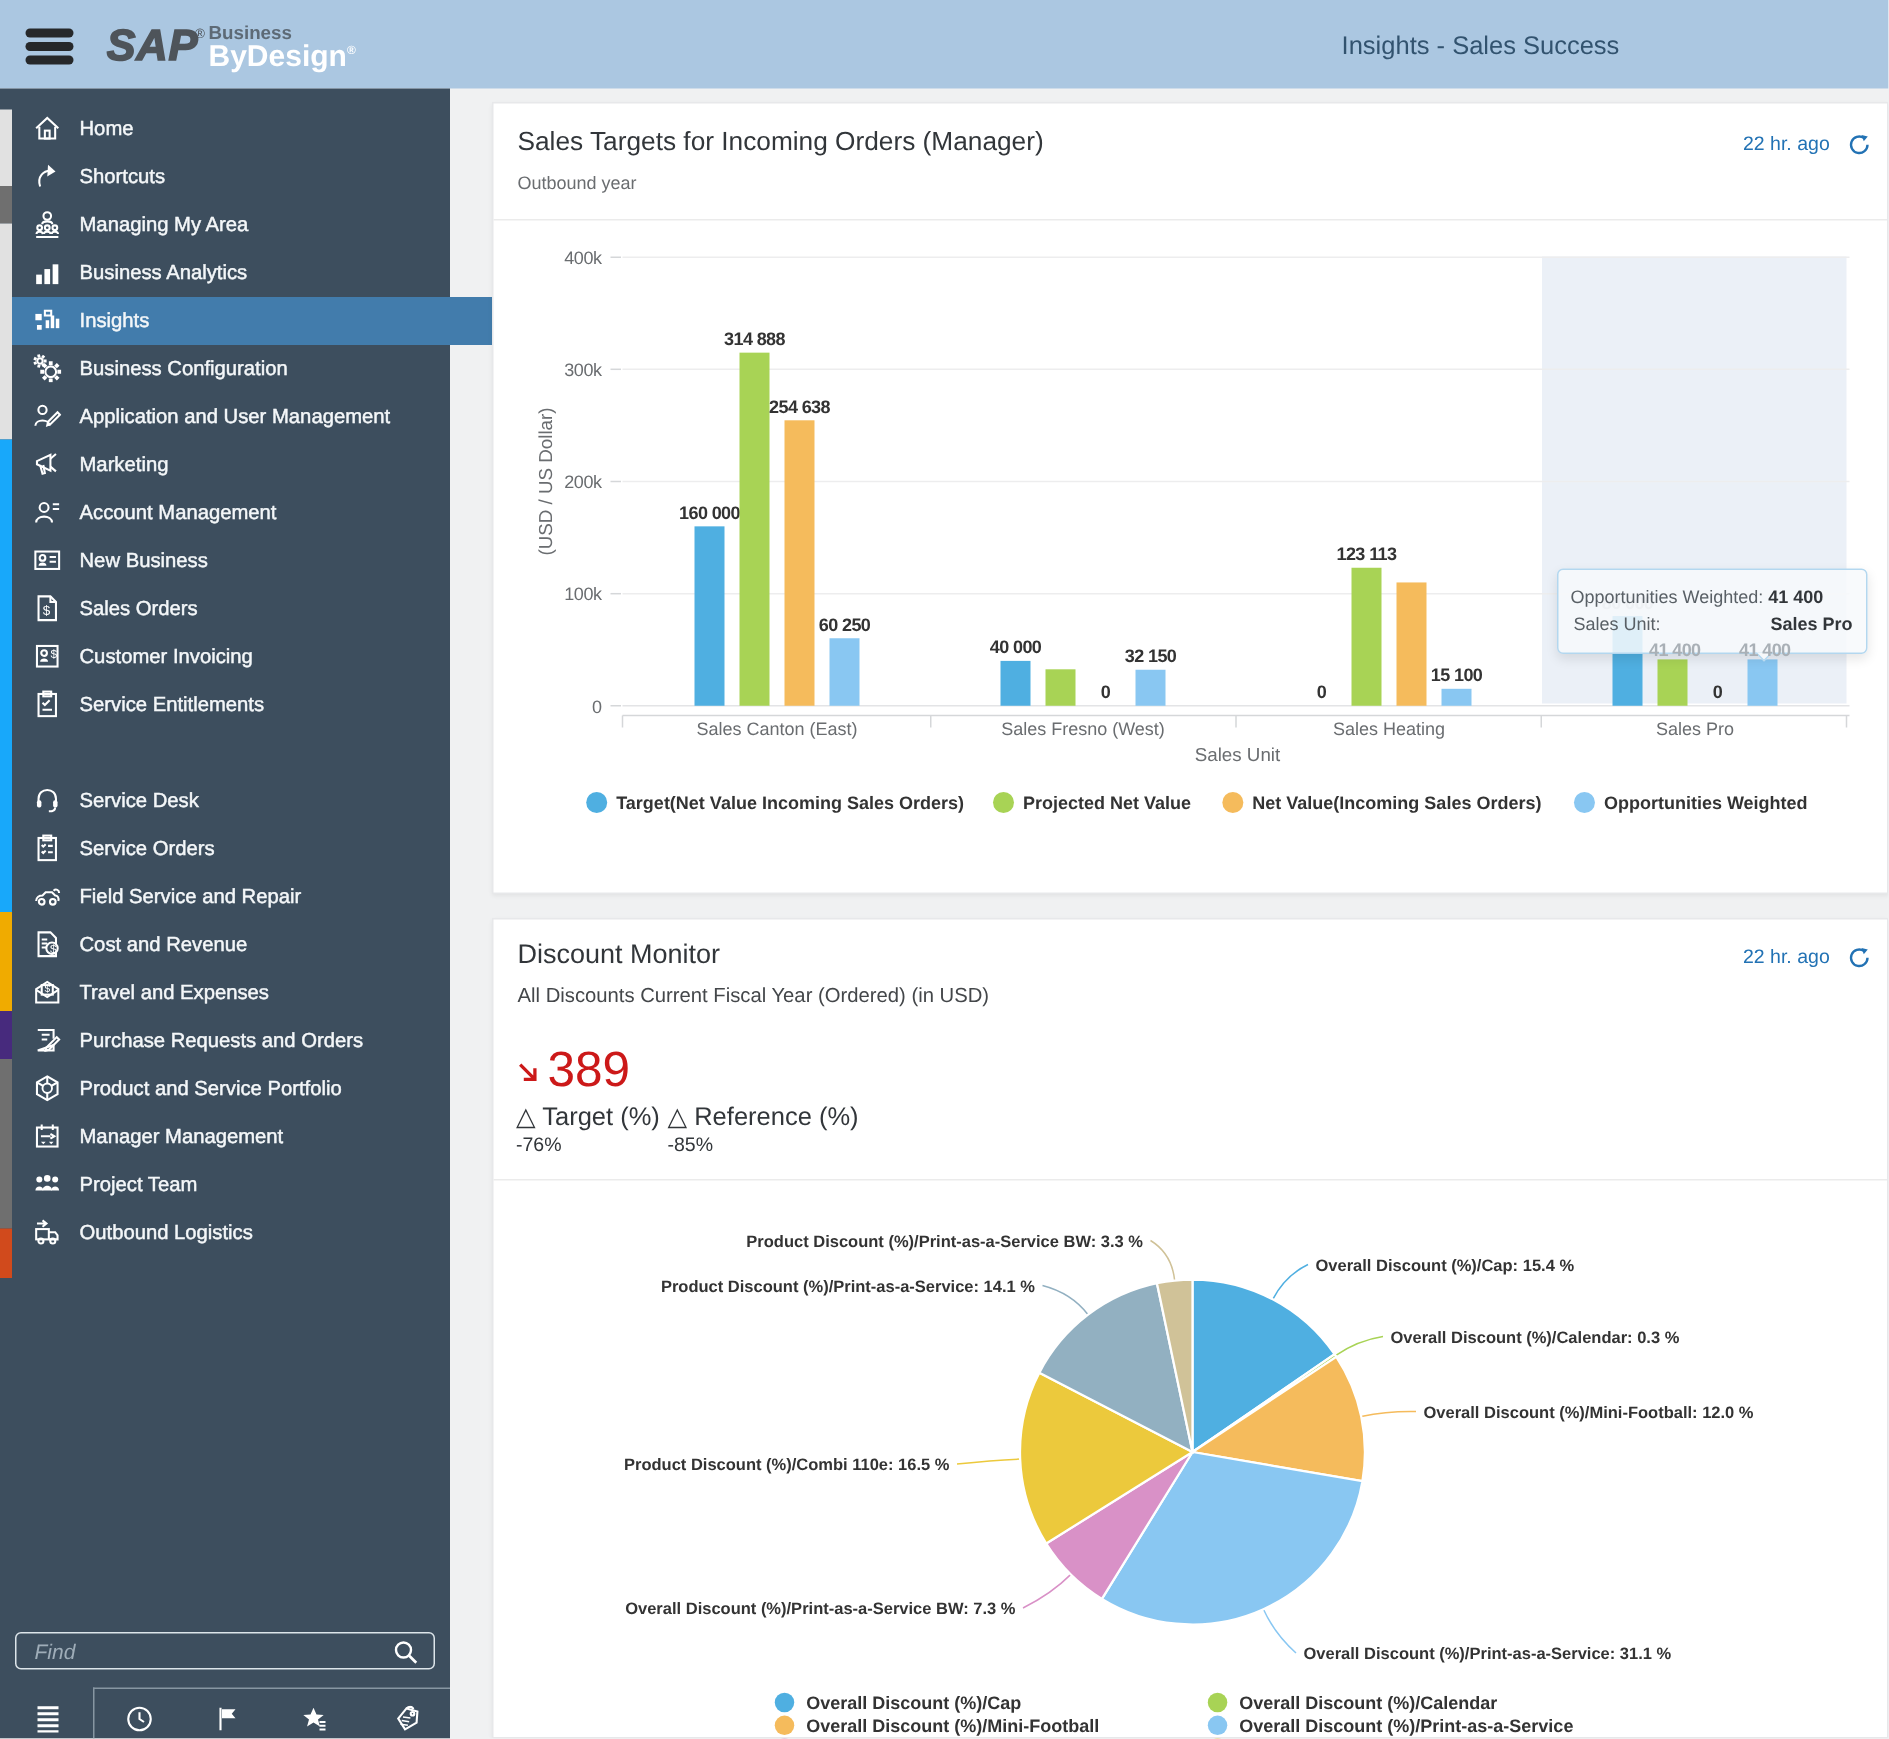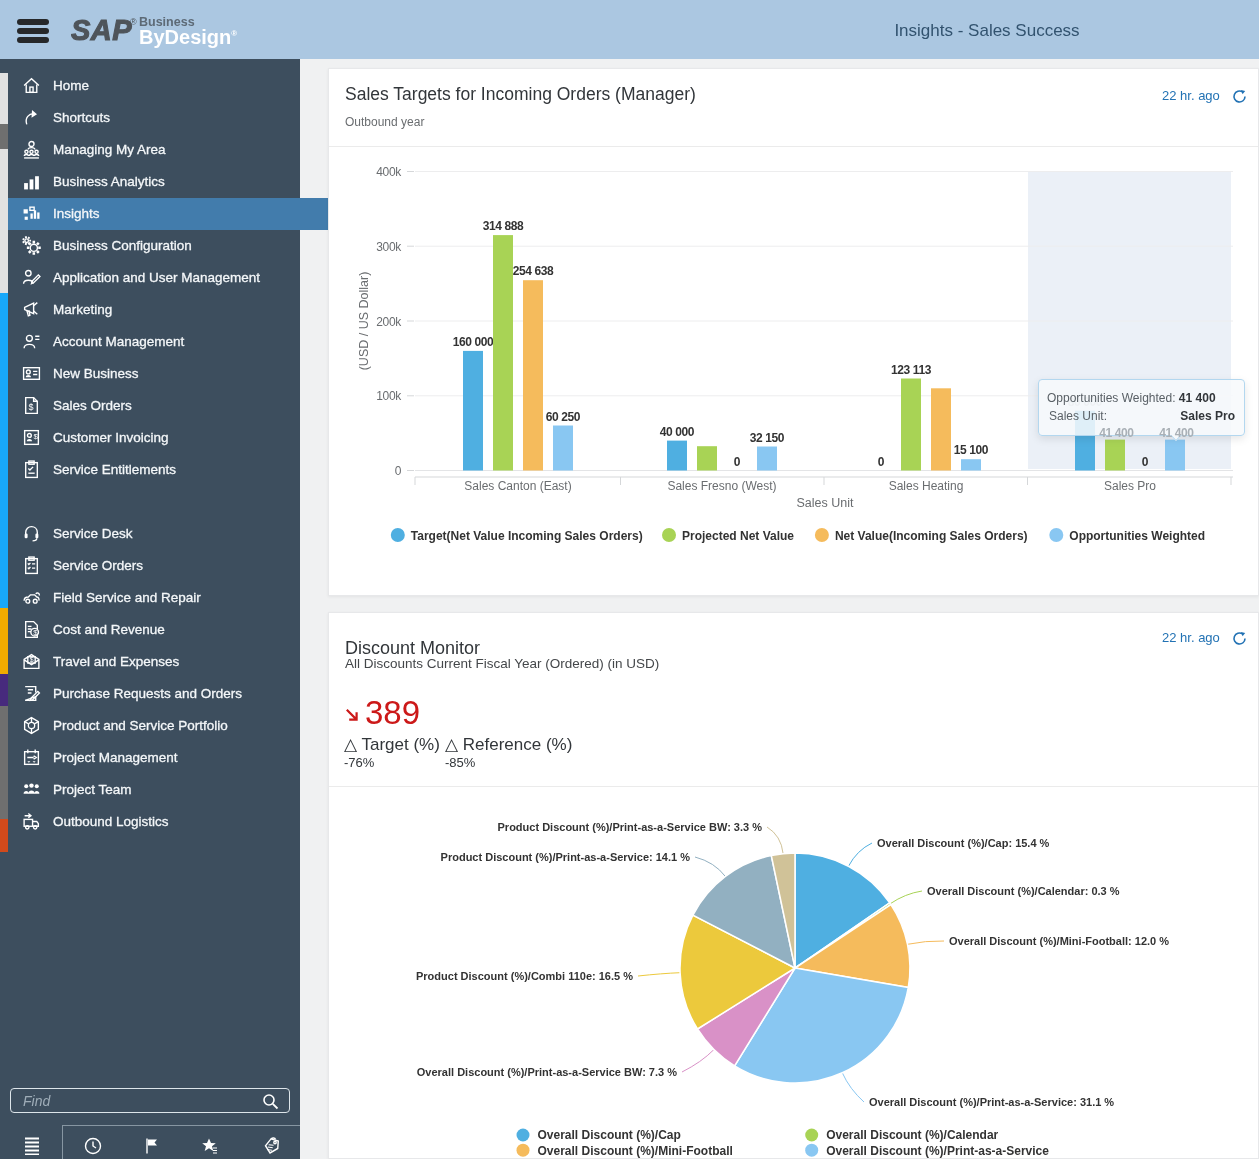--- a/index.html
+++ b/index.html
@@ -251,21 +251,21 @@
       </svg>
       <span class="mtx">Product and Service Portfolio</span>
     </div>
 <div class="mitem" style="top:683px">
       <svg class="mic" viewBox="0 0 18 18">
         <rect x="2.5" y="3.5" width="13" height="12" stroke="#fff" stroke-width="1.3" fill="none"></rect>
         <path d="M5.5 1.5 V5 M12.5 1.5 V5" stroke="#fff" stroke-width="1.3" fill="none"></path>
         <path d="M5 9 H11 M11 7.5 L13.5 9 L11 10.5" stroke="#fff" stroke-width="1.3" fill="none"></path>
         <path d="M5 12.5 L6.5 14 L8 12.5 M10 12.5 L11.5 14 L13 12.5" fill="#fff"></path>
       </svg>
-      <span class="mtx">Project Management</span>
+      <span class="mtx">Manager Management</span>
     </div>
 <div class="mitem" style="top:715px">
       <svg class="mic" viewBox="0 0 18 18">
         <circle cx="4" cy="6" r="1.9" fill="#fff"></circle>
         <path d="M1.5 13 C1.5 9.5 6.5 9.5 6.5 13 Z" fill="#fff"></path>
         <circle cx="9" cy="5.3" r="2.1" fill="#fff"></circle>
         <path d="M6 13 C6 9 12 9 12 13 Z" fill="#fff"></path>
         <circle cx="14" cy="6" r="1.9" fill="#fff"></circle>
         <path d="M11.5 13 C11.5 9.5 16.5 9.5 16.5 13 Z" fill="#fff"></path>
       </svg>
@@ -389,21 +389,21 @@
     <div class="r2">Sales Unit: <b style="float:right">Sales Pro</b></div>
   </div>
   <div id="tipa">
       <div></div>
     </div>
   <div style="position:absolute; z-index:7; left:766px; top:357px; width:43px; text-align:center; font-size:12px; font-weight:bold; letter-spacing:-0.4px; color:#a9b0b6;">41 400</div>
   <div style="position:absolute; z-index:7; left:826px; top:357px; width:43px; text-align:center; font-size:12px; font-weight:bold; letter-spacing:-0.4px; color:#a9b0b6;">41 400</div>
 </div>
 
 <div class="card" id="card2">
-  <div class="ctitle" style="top:13px; font-size:18px;margin-top:12px;">Discount Monitor</div>
+  <div class="ctitle" style="top:13px; font-size:18px;">Discount Monitor</div>
   <div class="csub" style="top:43px; font-size:13.5px; color:#44474a;">All Discounts Current Fiscal Year (Ordered) (in USD)</div>
   <div class="ago" style="left:833px; top:17px;">22 hr. ago</div>
   <svg style="position:absolute; left:903px; top:18px;" width="15" height="15" viewBox="0 0 15 15">
       <path d="M13 7.5 A5.5 5.5 0 1 1 10.5 2.9" fill="none" stroke="#2272b4" stroke-width="1.6"></path>
       <path d="M9 1 L13.2 2 L10.5 5.2 Z" fill="#2272b4"></path>
     </svg>
   <div id="kpiarr"><svg width="16" height="16" viewBox="0 0 16 16">
         <path d="M2.8 2.8 L12.6 12.6 M12.6 5.2 V12.6 H5.2" fill="none" stroke="#cc1919" stroke-width="2.2"></path>
       </svg></div>
   <div id="kpi389">389</div>

